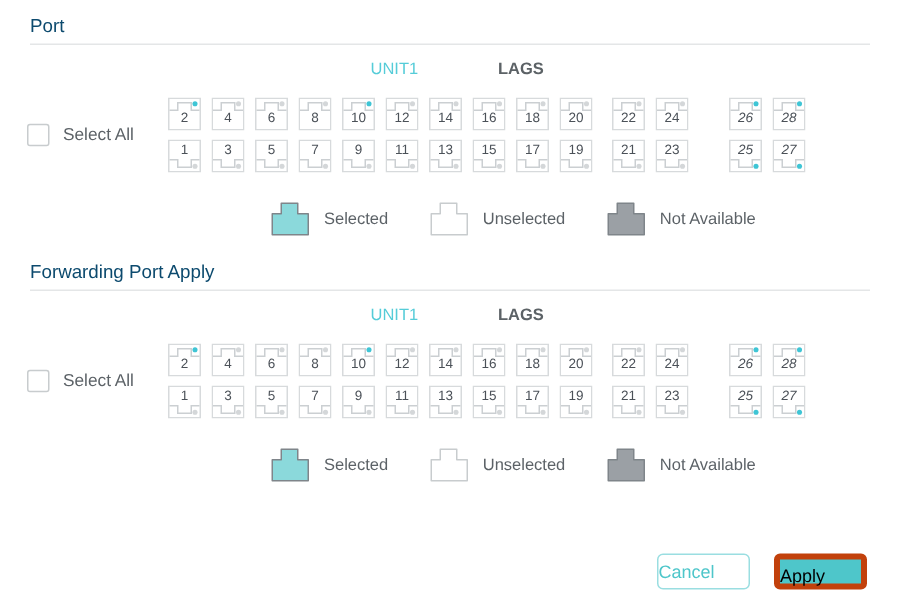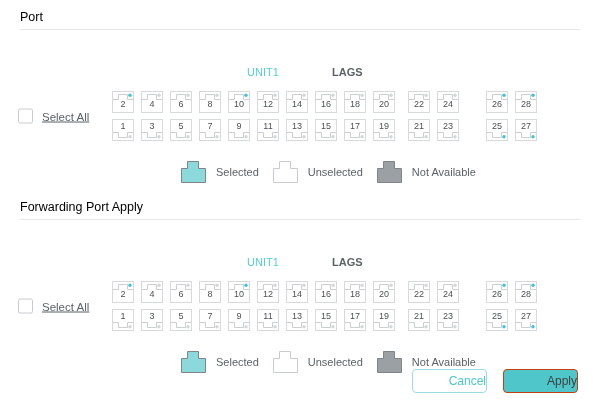--- a/index.html
+++ b/index.html
@@ -2,44 +2,44 @@
 <html><head>
 <meta charset="utf-8">
 <style>
   html,body { margin:0; padding:0; }
   body {
     width:600px; height:405px; background:#ffffff; overflow:hidden; position:relative;
     font-family:"Liberation Sans", "DejaVu Sans", sans-serif;
     -webkit-font-smoothing:antialiased;
   }
   .panel { padding:0 20px; }
-  .section-title { margin-top:10px; font-size:12.5px; line-height:14px; color:#000000; }
+  .section-title { margin-top:10px; font-size:12.5px; line-height:14px; color:#0c4a6e; }
   .panel.second .section-title { margin-top:16px; }
   .divider { height:1px; background:#E4E6E7; margin-top:5px; }
-  .unit-row { position:relative; height:12px; margin-top:36px; font-size:11px; line-height:12px; }
+  .unit-row { position:relative; height:12px; margin-top:10px; font-size:11px; line-height:12px; }
   .unit-tab { position:absolute; left:227px; color:#55CCD8; cursor:pointer; }
   .lags-tab { position:absolute; left:312px; color:#5C6266; cursor:pointer;font-weight:bold; }
   .grid-row { position:relative; margin-top:13px; height:50px; }
   .select-all { position:absolute; left:-2px; top:50%; transform:translateY(-50%);
-    display:flex; align-items:center; gap:9px; font-size:11.5px; color:#5C6267; cursor:pointer;text-decoration:underline; }
+    display:flex; align-items:center; gap:9px; font-size:11.5px; color:#5C6267; cursor:pointer; }
   .checkbox { width:13px; height:13px; background:#fff; border:1px solid #C8CCCE; border-radius:2px; }
   .port-grid { margin-left:92px; display:flex; gap:13px; }
   .port-group { display:flex; flex-direction:column; gap:6px; }
-  .port-group:nth-child(3) { margin-left:14px; }
+  .port-group:nth-child(3) { margin-left:14px;font-style:italic; }
   .port-row { display:flex; gap:7px; }
   .port { width:22px; height:22px; cursor:pointer; }
   .port svg { display:block; }
-  .legend-row { display:flex; align-items:center; margin-left:160px; margin-top:18px; gap:13px; }
+  .legend-row { display:flex; align-items:center; margin-left:160px; margin-top:18px; gap:27px; }
   .legend-item { display:flex; align-items:center; gap:9px; font-size:11px; color:#5C6267; }
   .legend-item svg { display:block; }
   .footer { position:absolute; right:22px; bottom:12px; display:flex; gap:16px; }
-  .btn { width:75px; height:24px; border-radius:4px; font-size:12px; line-height:22px;
-    text-align:right; cursor:pointer; font-family:inherit; padding:0; }
+  .btn { width:62px; height:24px; border-radius:4px; font-size:12px; line-height:22px;
+    text-align:left; cursor:pointer; font-family:inherit; padding:0; }
   .btn.cancel { background:#fff; color:#4EC6CA; border:1px solid #9ADEE1; }
-  .btn.apply { background:#4EC6CA; color:#404040; border:1px solid #c2410c; }
+  .btn.apply { background:#4EC6CA; color:#000000; border:4px solid #c2410c; }
 </style>
 </head>
 <body>
 
 <div>
 
   <section class="panel">
     <div class="section-title">Port</div>
     <div class="divider"></div>
     <div class="unit-row">

